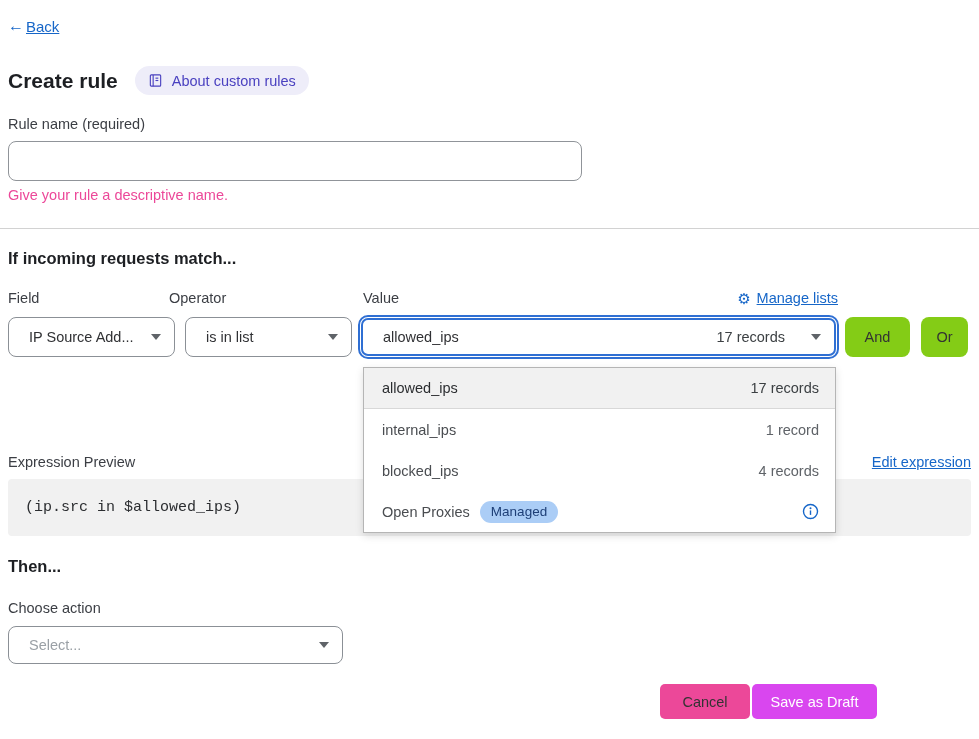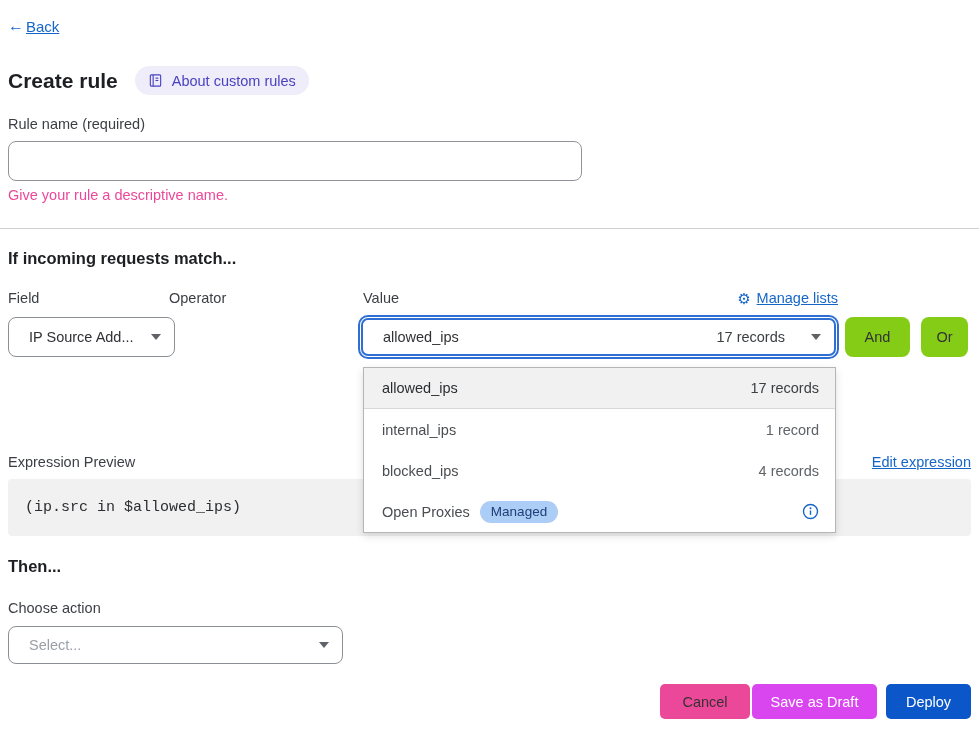--- a/index.html
+++ b/index.html
@@ -137,20 +137,24 @@
   <div class="manage-lists">
     <span class="gear">⚙</span>
     <span class="link-text">Manage lists</span>
   </div>
 
   <div class="select" id="field-select">
     <span class="txt">IP Source Add...</span>
     <span class="chev"></span>
   </div>
 
+  <div class="select" id="operator-select">
+    <span class="txt">is in list</span>
+    <span class="chev"></span>
+  </div>
 
   <div class="select" id="value-select">
     <span class="txt">allowed_ips</span>
     <span class="records">17 records</span>
     <span class="chev"></span>
   </div>
 
   <button class="gray-btn" id="and-btn">And</button>
   <button class="gray-btn" id="or-btn">Or</button>
 
@@ -191,15 +195,14 @@
   <h2 class="h2" id="then-heading">Then...</h2>
   <div class="lbl" id="action-label">Choose action</div>
 
   <div class="select" id="action-select">
     <span class="txt">Select...</span>
     <span class="chev"></span>
   </div>
 
   <button class="btn" id="cancel-btn">Cancel</button>
   <button class="btn" id="save-btn">Save as Draft</button>
-  <button class="btn" id="deploy-btn">Deploy</button>
 
 </div>
 
 </body></html>

